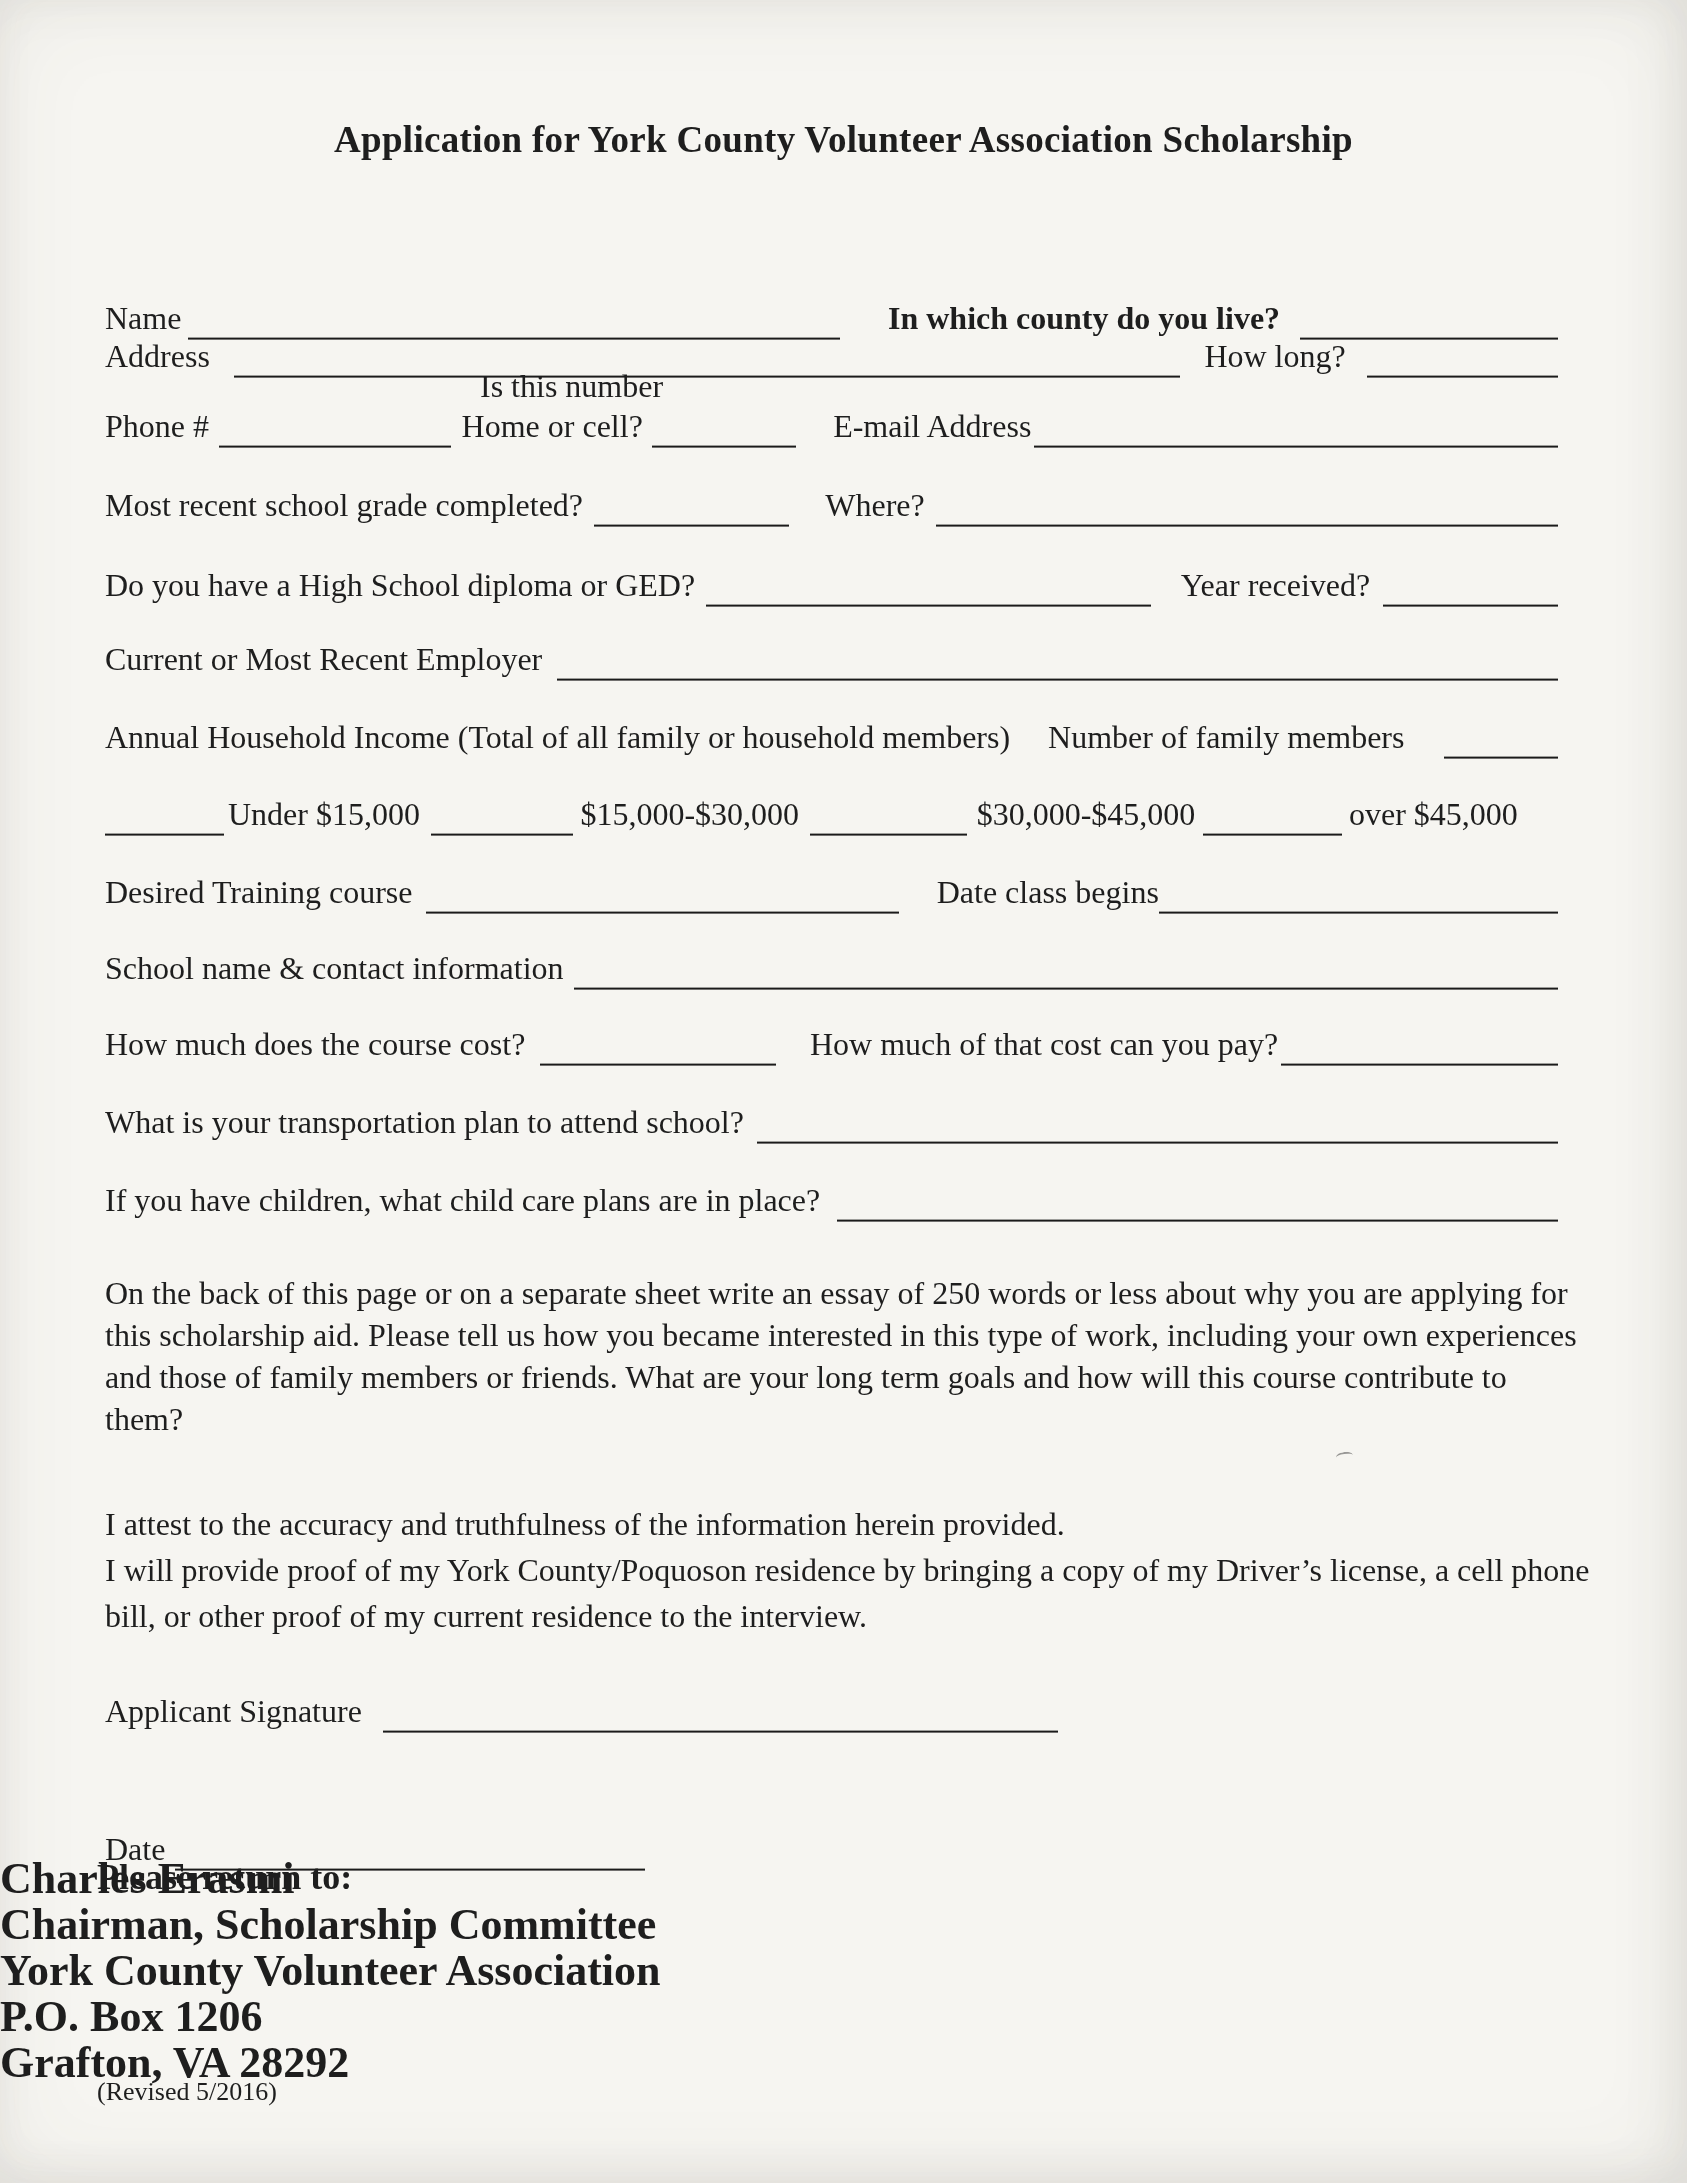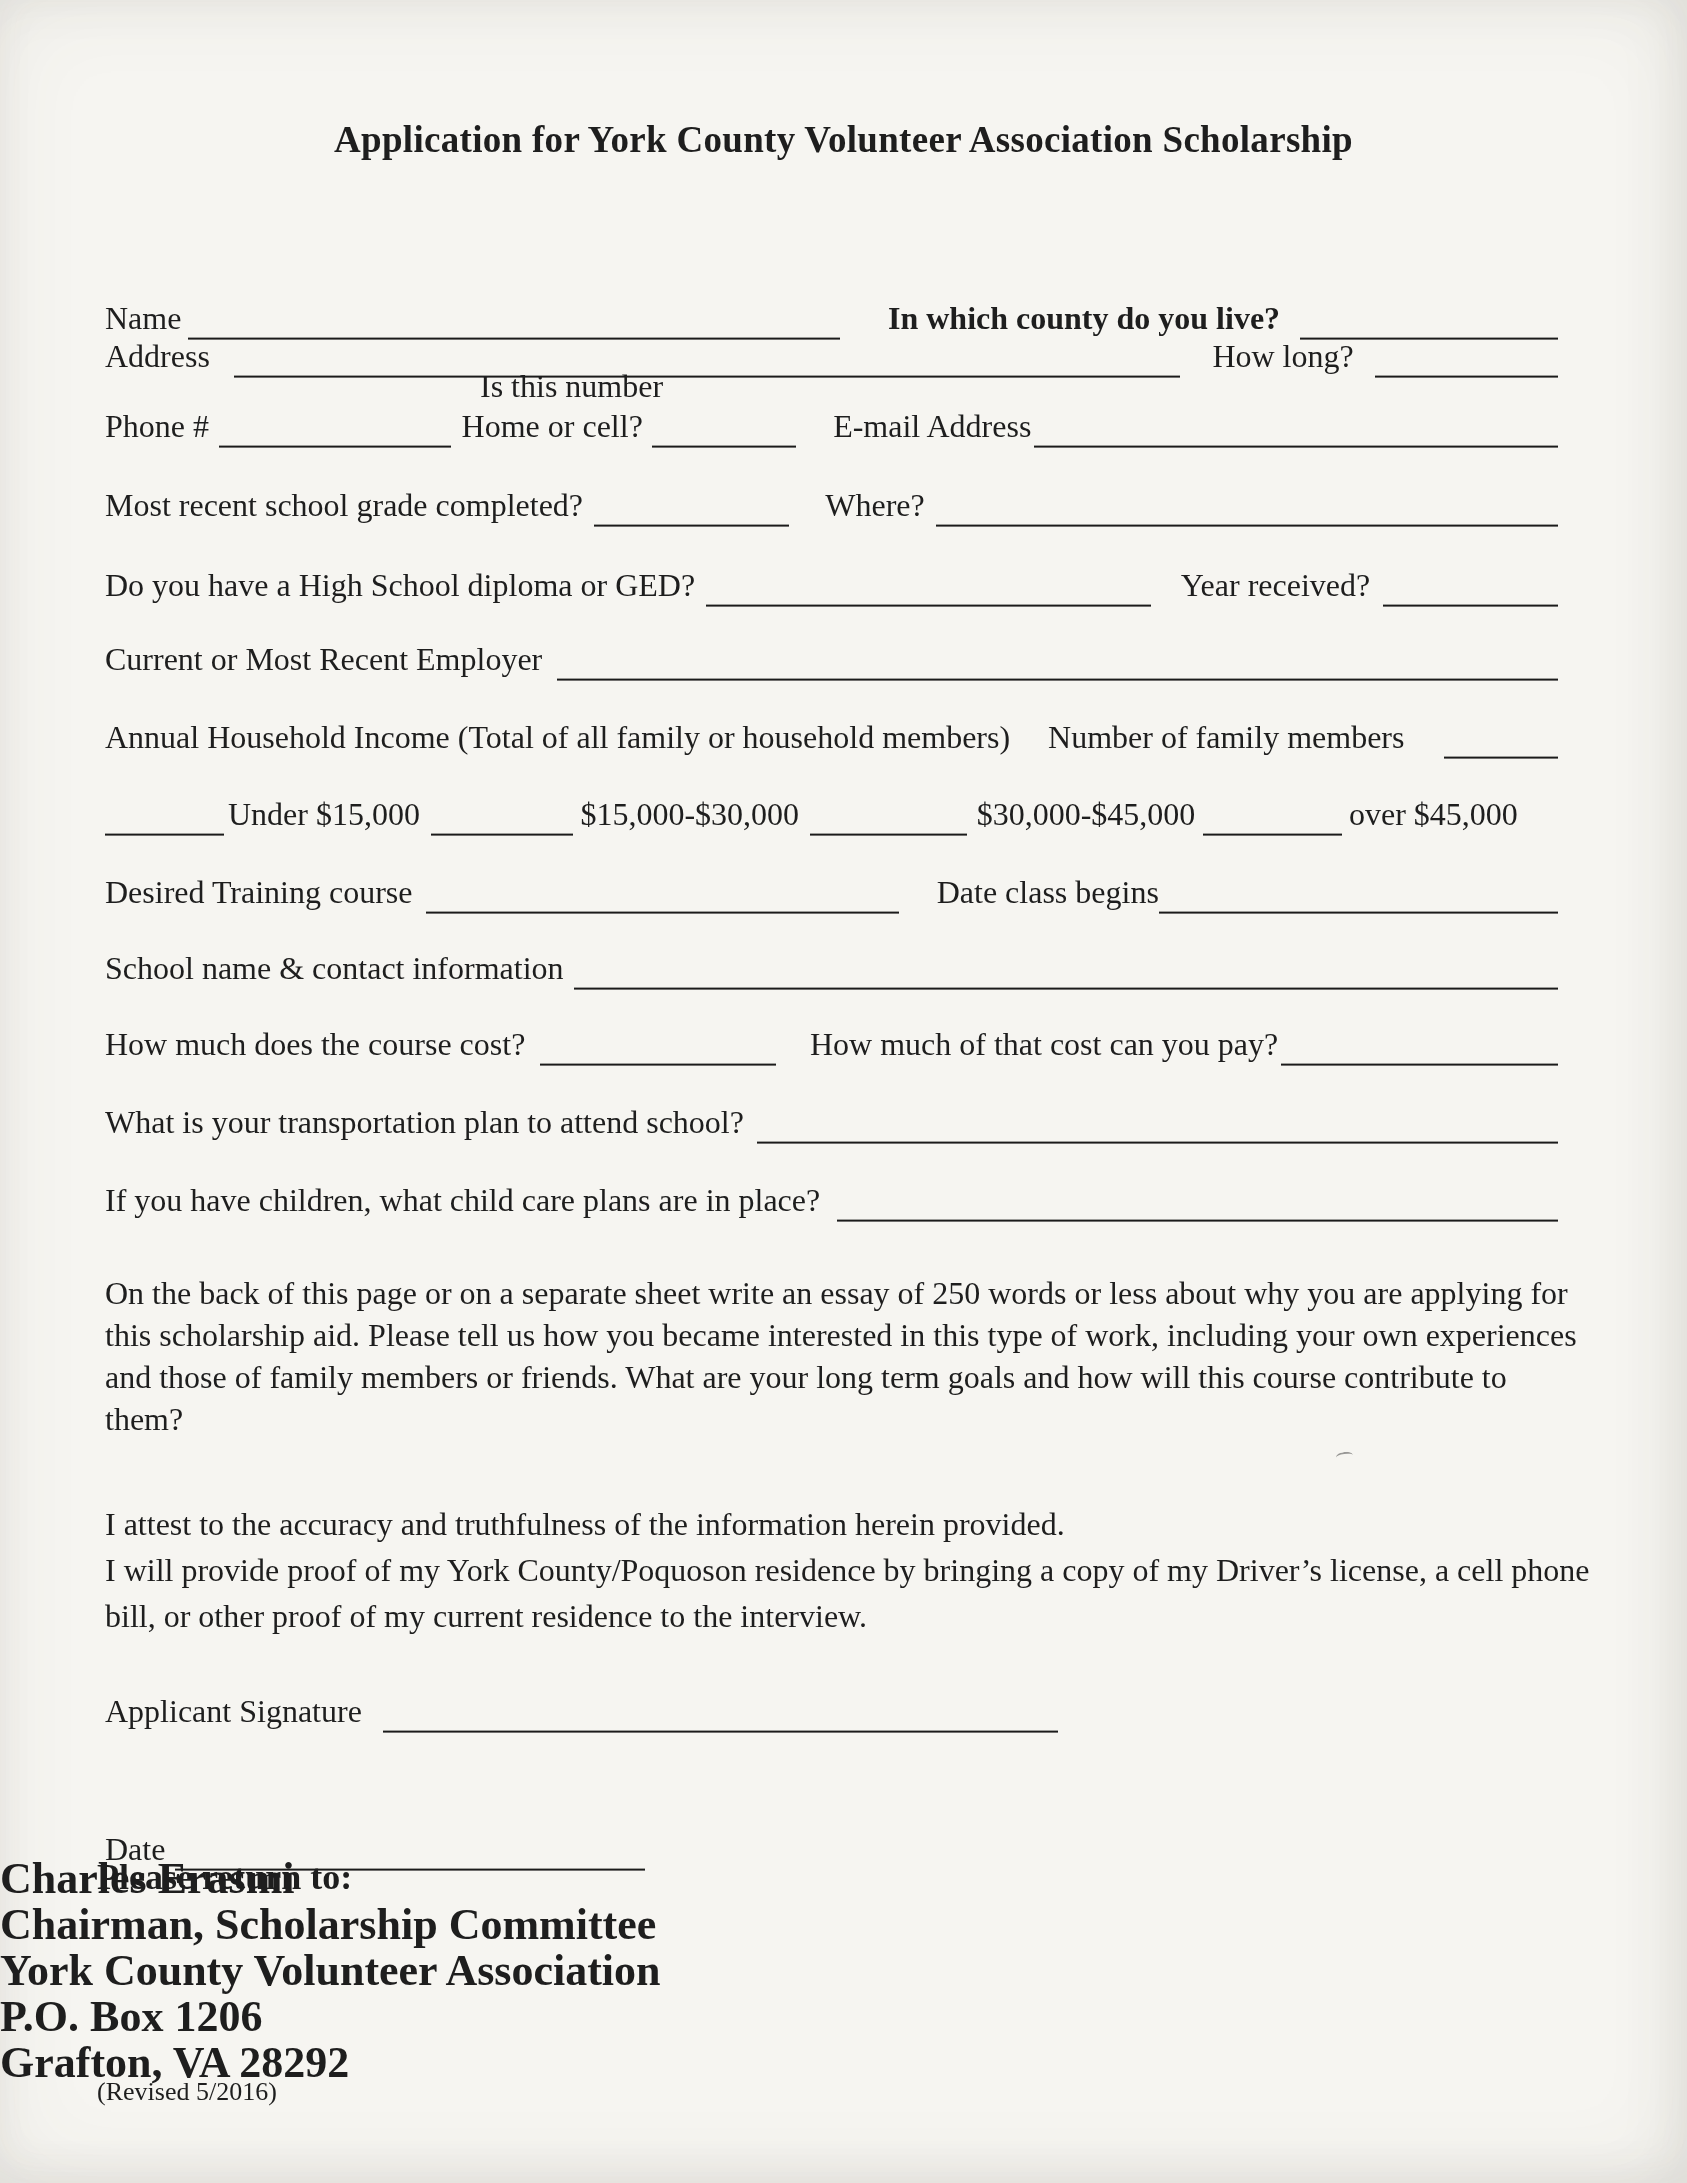--- a/index.html
+++ b/index.html
@@ -63,21 +63,21 @@
   <div class="row" style="top:301px;">
     <span>Name</span>
     <span class="blank" style="width:652px;margin-left:6.6px;"></span>
     <span style="margin-left:48px;font-weight:bold;">In which county do you live?</span>
     <span class="blank flex" style="margin-left:20px;"></span>
   </div>
 
   <div class="row" style="top:339px;gap:8px;">
     <span>Address</span>
     <span class="blank" style="width:946px;margin-left:16.5px;"></span>
-    <span style="margin-left:24px;">How long?</span>
+    <span style="margin-left:16px;">How long?</span>
     <span class="blank flex" style="margin-left:13.2px;"></span>
   </div>
 
   <div class="floating-label" style="left:480px;top:369px;">Is this number</div>
 
   <div class="row" style="top:409px;">
     <span>Phone #</span>
     <span class="blank" style="width:232px;margin-left:10px;"></span>
     <span style="margin-left:10.6px;">Home or cell?</span>
     <span class="blank" style="width:144px;margin-left:9.3px;"></span>

